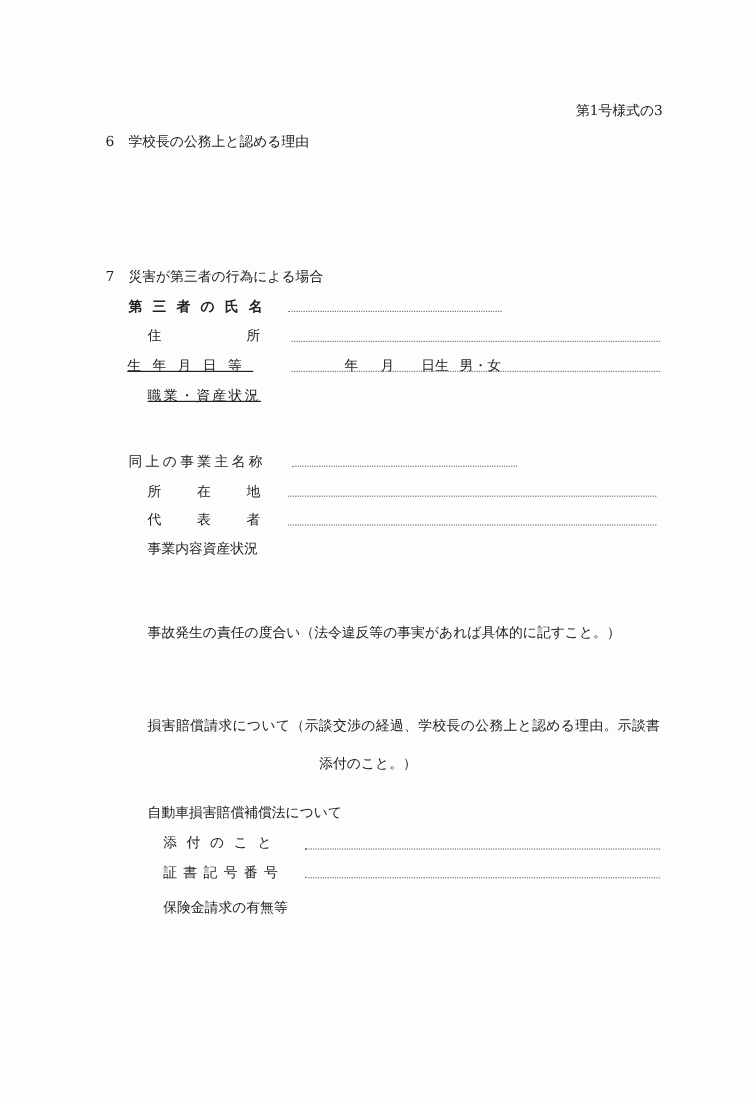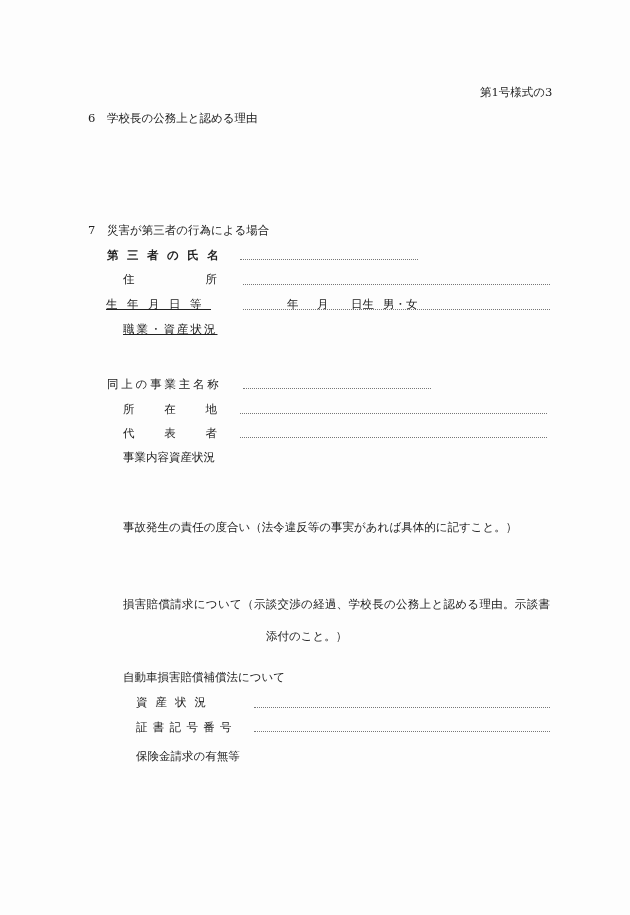--- a/index.html
+++ b/index.html
@@ -75,19 +75,19 @@
 
 <div class="abs" style="left:123px; top:450px;">事業内容資産状況</div>
 
 <div class="abs" style="left:123px; top:520px;">事故発生の責任の度合い（法令違反等の事実があれば具体的に記すこと。）</div>
 
 <div class="abs" style="left:123px; top:597px; letter-spacing:0.3px;">損害賠償請求について（示談交渉の経過、学校長の公務上と認める理由。示談書</div>
 <div class="abs" style="left:266px; top:612px;margin-top:17px;">添付のこと。）</div>
 
 <div class="abs" style="left:123px; top:670px;">自動車損害賠償補償法について</div>
 
-<div class="abs" style="left:136px; top:695px; letter-spacing:8px;">資産状況</div>
+<div class="abs" style="left:136px; top:695px; letter-spacing:8px;">添付のこと</div>
 <div class="dots" style="left:254px; top:707px; width:296px;"></div>
 
 <div class="abs" style="left:136px; top:720px; letter-spacing:5.3px;">証書記号番号</div>
 <div class="dots" style="left:254px; top:731px; width:296px;"></div>
 
 <div class="abs" style="left:136px; top:749px;">保険金請求の有無等</div>
 
 </body></html>

